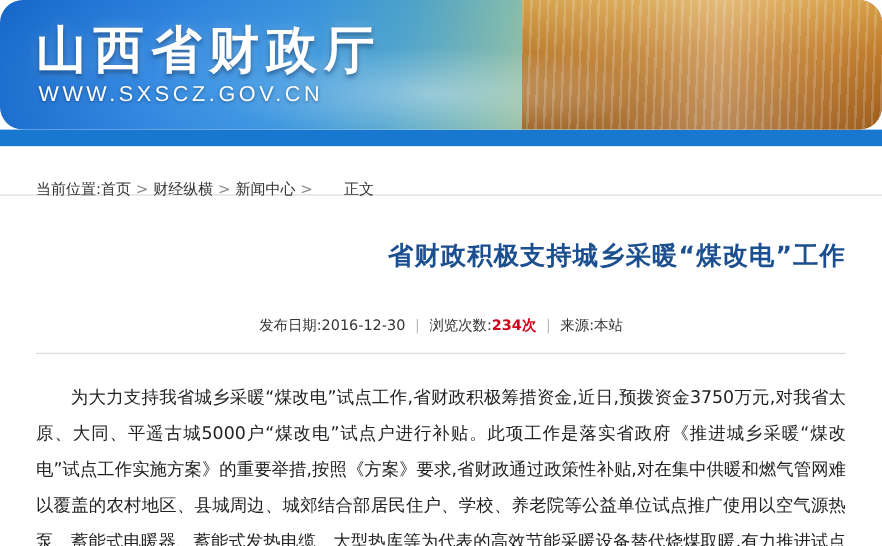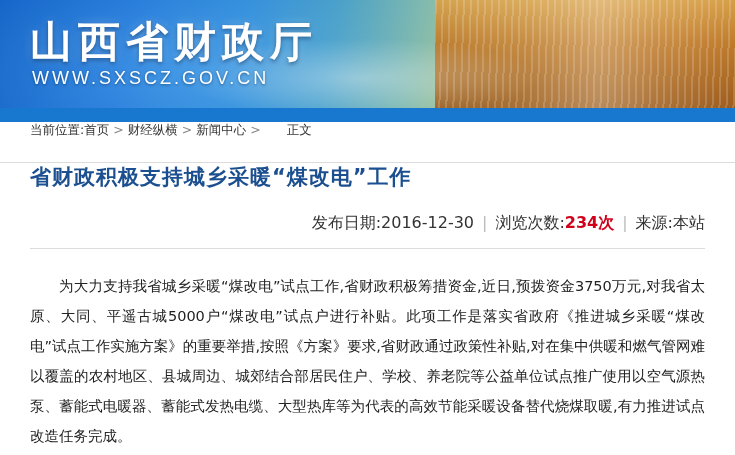--- a/index.html
+++ b/index.html
@@ -22,20 +22,21 @@
     box-sizing: border-box;
   }
 
   
   .banner {
     position: relative;
     width: 735px;
     height: 108px;
     overflow: hidden;
     background: linear-gradient(100deg, #1565c8 0%, #1f74d6 18%, #2f8ad8 33%, #4aa0c8 45%, #7fb9b0 56%, #b7c98d 66%, #d9c06a 74%, #e0a94b 82%, #d78f33 90%, #b96a22 100%);
+    border-radius: 19px;
   }
   .banner .waterfall {
     position: absolute;
     right: 0;
     top: 0;
     width: 300px;
     height: 108px;
     background:
       linear-gradient(90deg, rgba(255,255,255,0) 0%, rgba(255,255,255,0.10) 30%, rgba(255,255,255,0.28) 55%, rgba(255,255,255,0.12) 75%, rgba(255,255,255,0) 100%),
       repeating-linear-gradient(92deg, rgba(255,255,255,0.18) 0px, rgba(255,255,255,0.18) 2px, rgba(255,255,255,0) 2px, rgba(255,255,255,0) 7px),
@@ -96,21 +97,21 @@
   .breadcrumb-wrap {
     position: relative;
     width: 735px;
     height: 40px;
     background: #ffffff;
     border-bottom: 1px solid #dcdcdc;
   }
   .breadcrumb {
     position: absolute;
     left: 30px;
-    top: 0;
+    top: 28px;
     font-size: 12.5px;
     color: #333333;
     font-family: "DejaVu Sans", sans-serif;
     white-space: nowrap;
   }
   .breadcrumb .sep {
     color: #888888;
     margin: 0 4px;
   }
   .breadcrumb .crumb {
@@ -123,32 +124,33 @@
   }
 
   
   .article {
     position: relative;
     width: 735px;
     padding: 0 30px;
     box-sizing: border-box;
   }
   .article-title {
-    text-align: left;
+    margin-top: 36px;
+    text-align: right;
     font-family: "DejaVu Sans", sans-serif;
     font-size: 21px;
     font-weight: bold;
     color: #1b4f8f;
     letter-spacing: 1px;
   }
   .meta {
-    margin-top: 22px;
-    text-align: right;
-    font-family: "DejaVu Sans", sans-serif;
-    font-size: 16px;
+    margin-top: 36px;
+    text-align: center;
+    font-family: "DejaVu Sans", sans-serif;
+    font-size: 12px;
     color: #333333;
   }
   .meta .divider {
     color: #bbbbbb;
     margin: 0 8px;
   }
   .meta .count {
     color: #d0021b;
     font-weight: bold;
   }

